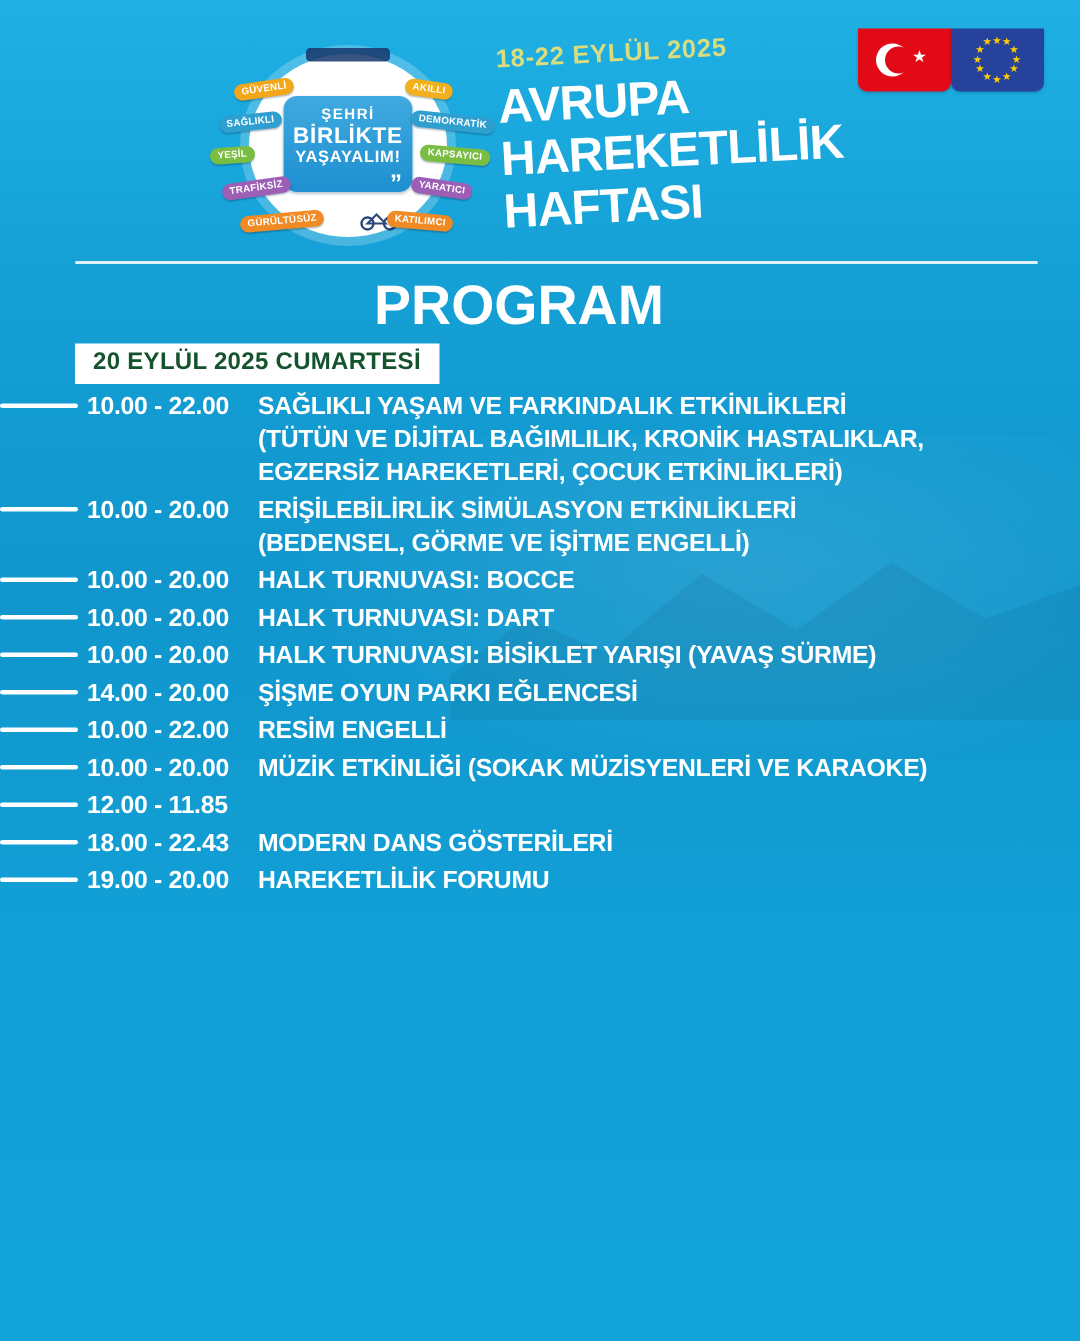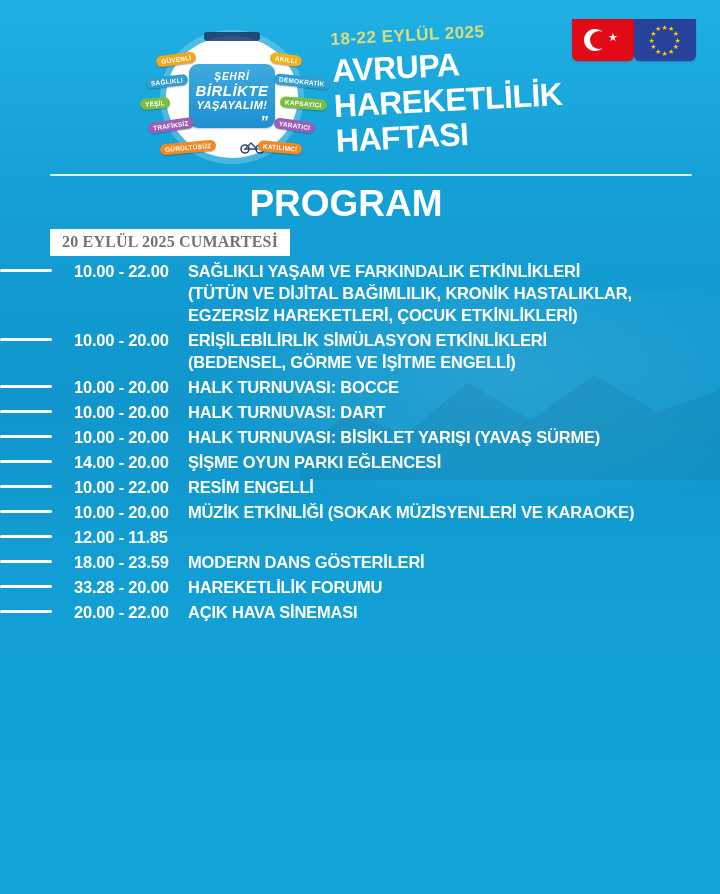--- a/index.html
+++ b/index.html
@@ -31,21 +31,20 @@
   .logo-blob{
     position:absolute; left:24px; top:16px; width:132px; height:122px;
     background:#ffffff; border-radius:50%;
     box-shadow:0 0 0 6px rgba(255,255,255,0.22);
   }
   .logo-center{
     position:absolute; left:47px; top:44px; width:86px; height:64px;
     background:linear-gradient(180deg,#3FAADF,#1E8FD0);
     border-radius:9px; color:#fff; text-align:center; padding-top:7px;
     box-shadow:0 1px 2px rgba(0,40,70,.25);
-    font-style:italic;
   }
   .logo-center .l1{ display:block; font-size:10px; font-weight:bold; letter-spacing:1px; }
   .logo-center .l2{ display:block; font-size:15px; font-weight:bold; letter-spacing:.5px; }
   .logo-center .l3{ display:block; font-size:11px; font-weight:bold; letter-spacing:.5px; }
   .logo-center .quote{ position:absolute; right:7px; bottom:-4px; font-size:16px; font-weight:bold; }
   .skyline{
     position:absolute; left:62px; top:12px; width:56px; height:9px;
     background:#16356B; border-radius:3px; opacity:.85;
   }
   .bike{ position:absolute; left:98px; top:120px; opacity:.9; }
@@ -93,27 +92,27 @@
   .eu-stars span{ position:absolute; font-size:7px; line-height:7px; }
 
   
   .divider{ position:absolute; left:50px; right:28px; top:174px; height:2px;
             background:rgba(255,255,255,.85); border-radius:1px; }
   .program-title{
     position:absolute; left:0; top:183px; width:692px; text-align:center;
     color:#fff; font-size:37px; font-weight:bold; letter-spacing:0;
   }
   .date-badge{
-    position:absolute; left:50px; top:229px; background:#fff; color:#737373;
-    font-size:16px; font-weight:bold; padding:4px 12px 5px; letter-spacing:.2px;font-family:Liberation Serif, serif;
+    position:absolute; left:50px; top:229px; background:#fff; color:#14532d;
+    font-size:16px; font-weight:bold; padding:4px 12px 5px; letter-spacing:.2px;
   }
 
   
   .events{ position:absolute; left:0; top:260px; width:720px; }
-  .event{ position:relative; display:flex; padding-left:74px; margin-bottom:3px;
+  .event{ position:relative; display:flex; padding-left:58px; margin-bottom:3px;
           color:#fff; font-weight:bold; font-size:16.5px; line-height:22px;
           letter-spacing:-.2px; }
   .event .tick{ position:absolute; left:0; top:9px; width:52px; height:3px;
                 background:#fff; border-radius:2px; }
   .event .time{ flex:0 0 114px; white-space:nowrap; }
   .event .text{ flex:1; white-space:pre-line; padding-right:20px; }
 </style>
 <style>.crescent::after{ background:#E30A17; }</style></head>
 <body>
 
@@ -250,29 +249,24 @@
       </div>
 
       <div class="event">
         <span class="tick"></span>
         <span class="time">12.00 - 11.85</span>
       </div>
 
 
       <div class="event">
         <span class="tick"></span>
-        <span class="time">18.00 - 23.59</span>
+        <span class="time">18.00 - 22.43</span>
         <span class="text">MODERN DANS GÖSTERİLERİ</span>
       </div>
 
       <div class="event">
         <span class="tick"></span>
-        <span class="time">33.28 - 20.00</span>
+        <span class="time">19.00 - 20.00</span>
         <span class="text">HAREKETLİLİK FORUMU</span>
       </div>
 
-      <div class="event">
-        <span class="tick"></span>
-        <span class="time">20.00 - 22.00</span>
-        <span class="text">AÇIK HAVA SİNEMASI</span>
-      </div>
     </div>
 </div>
 
 </body></html>

